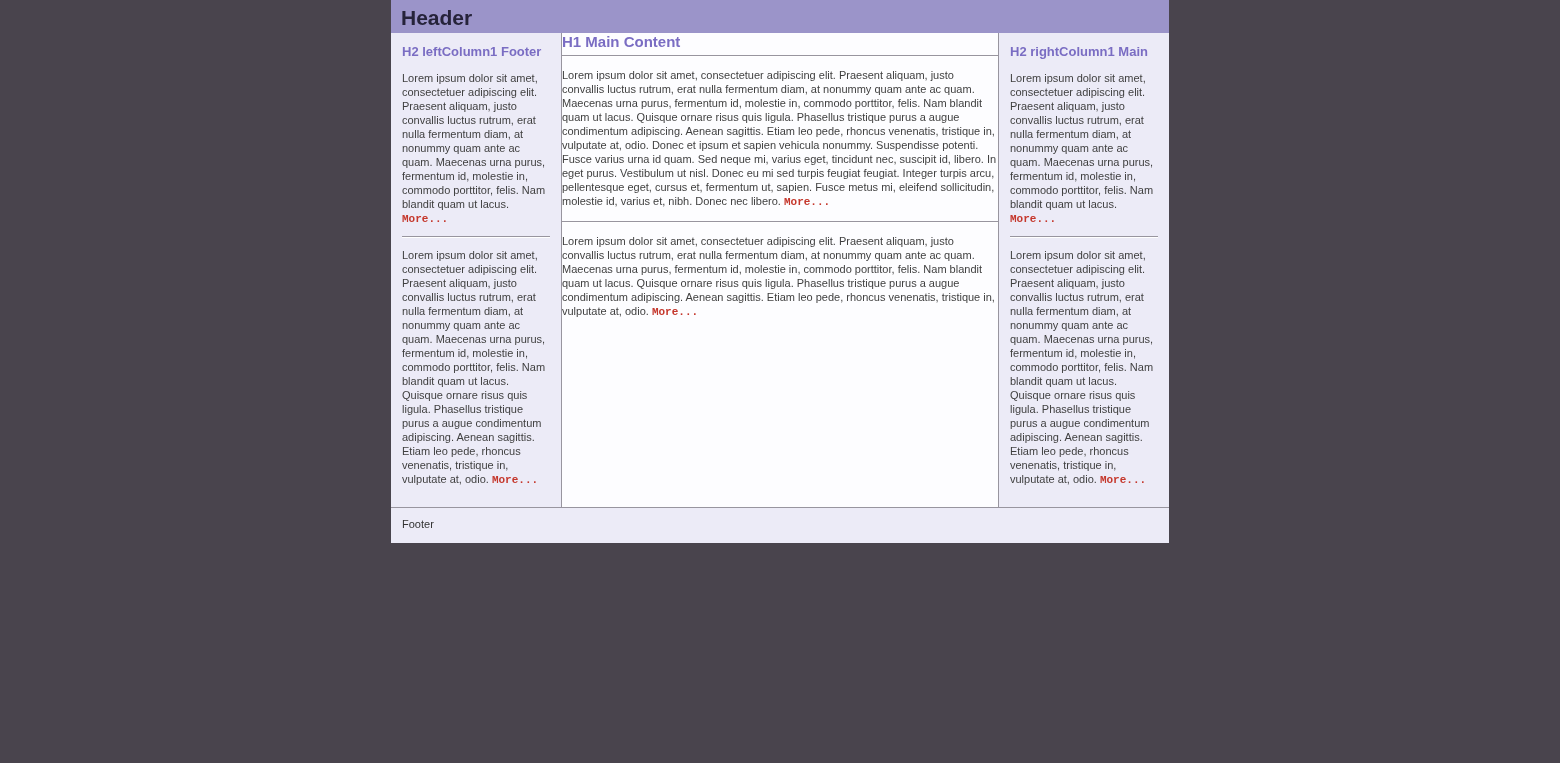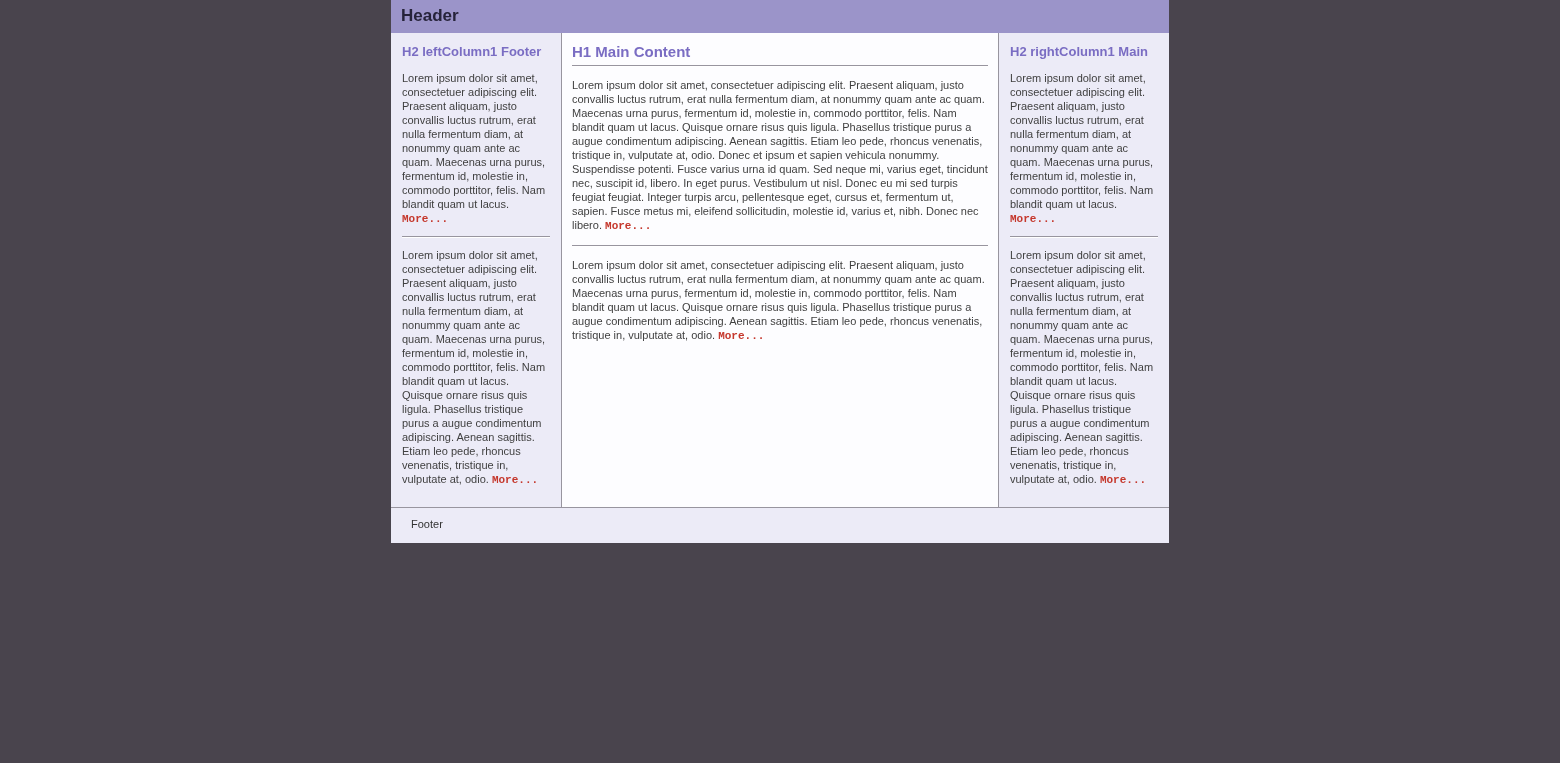--- a/index.html
+++ b/index.html
@@ -26,21 +26,21 @@
     margin:0 auto;
     background:var(--page-background);
   }
   .page-header{
     background:var(--header-background);
     height:33px;
     padding:6px 10px 0 10px;
   }
   .page-header h1{
     margin:0;
-    font-size:17px;
+    font-size:21px;
     font-weight:bold;
     color:var(--header-text);
   }
   .columns{
     display:flex;
     align-items:stretch;
     min-height:459px;
   }
   .col{
     padding:10px 11px;
@@ -50,21 +50,21 @@
   .col-side{
     width:170px;
     flex:0 0 170px;
     background:var(--page-background);
   }
   .col-main{
     flex:1 1 auto;
     background:var(--main-background);
     border-left:1px solid var(--border);
     border-right:1px solid var(--border);
-    padding:10px;
+    padding:0;
   }
   h2.col-title{
     margin:2px 0 12px 0;
     font-size:13px;
     font-weight:bold;
     color:var(--heading-accent);
   }
   h1.main-title{
     margin:2px 0 6px 0;
     font-size:15px;
@@ -90,21 +90,21 @@
   a.more{
     color:var(--more-link);
     font-weight:bold;
     text-decoration:none;
     cursor:pointer;
     font-family:Liberation Mono, monospace;
   }
   .page-footer{
     border-top:1px solid var(--border);
     background:var(--page-background);
-    padding:10px 11px 13px 20px;
+    padding:10px 11px 13px 11px;
     font-size:11px;
     color:#333333;
   }
 </style>
 </head>
 <body>
 
 <div class="page">
 
   <div class="page-header">

